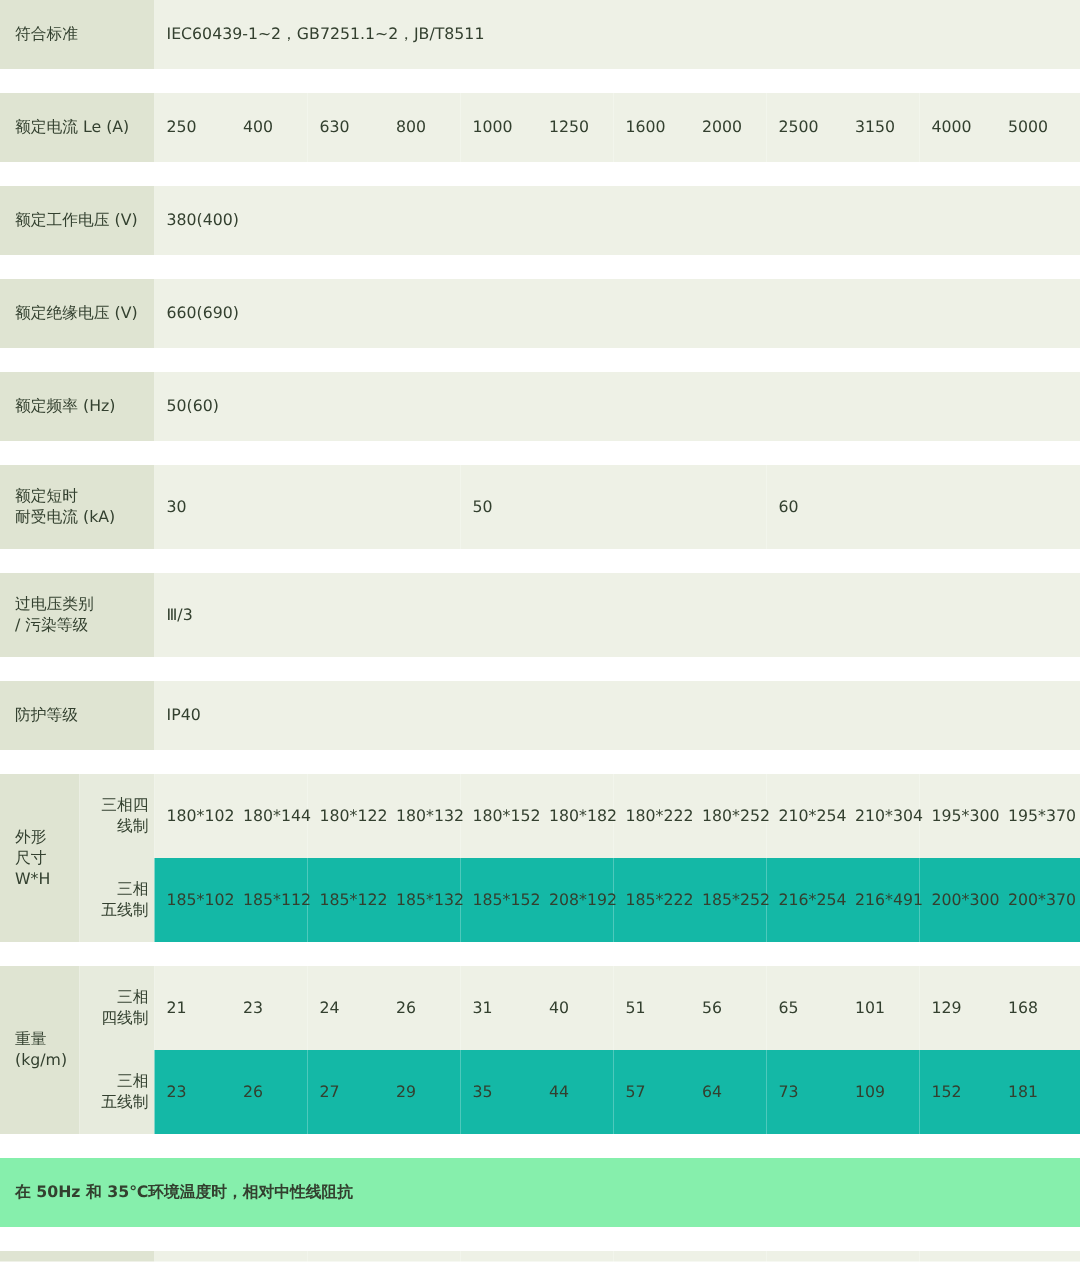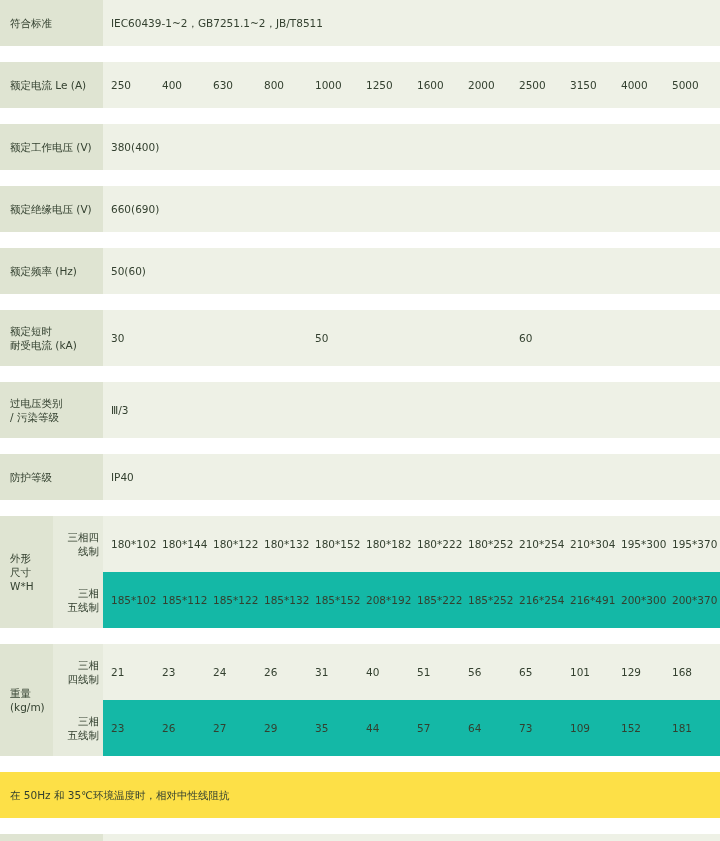--- a/index.html
+++ b/index.html
@@ -42,22 +42,23 @@
     padding-left: 8px !important;
     text-align: right;
   }
   .val {
     background: #eef1e6;
   }
   .val-alt {
     background: #14b8a6;
   }
   .fullrow {
-    background: #fde047;
+    background: #86efac;
     padding-left: 10px !important;
+    font-weight: bold;
   }
   .spacer td {
     background: #ffffff;
     height: 4px;
     padding: 0;
   }
   .cell-pad {
     padding-left: 8px !important;
   }
   .tall {

